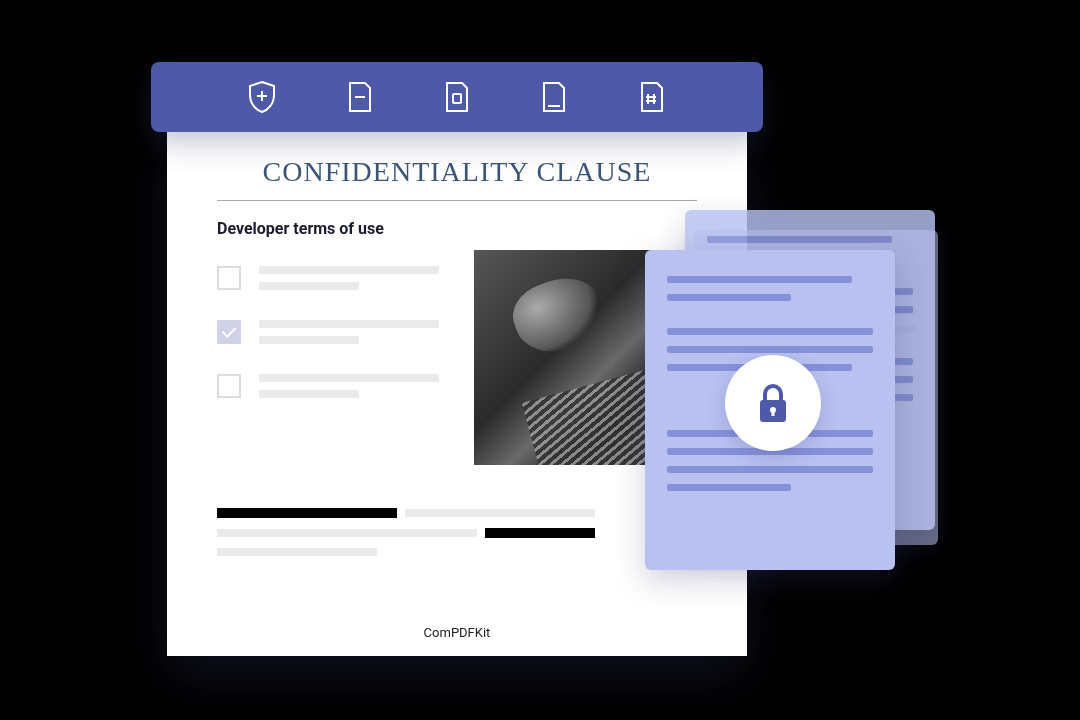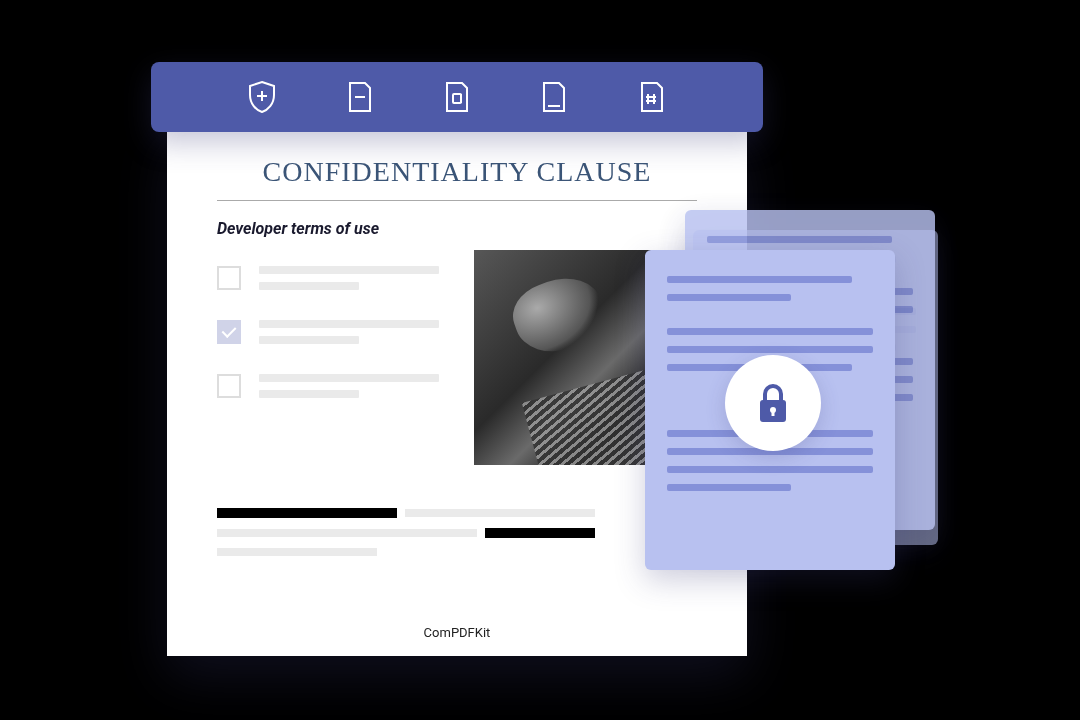--- a/index.html
+++ b/index.html
@@ -56,21 +56,20 @@
 .doc-divider {
   border: none;
   border-top: 1px solid #aaa;
   margin: 12px 0 18px 0;
 }
 .doc-subtitle {
   font-size: 16px;
   font-weight: 700;
   color: #1a1a2e;
   margin-bottom: 28px;
-  font-style: italic;
 }
 .check-list { display: flex; flex-direction: column; gap: 30px; }
 .check-item { display: flex; align-items: flex-start; gap: 18px; }
 .check-box {
   width: 24px;
   height: 24px;
   border: 2px solid #ddd;
   flex-shrink: 0;
 }
 .check-box.checked {

